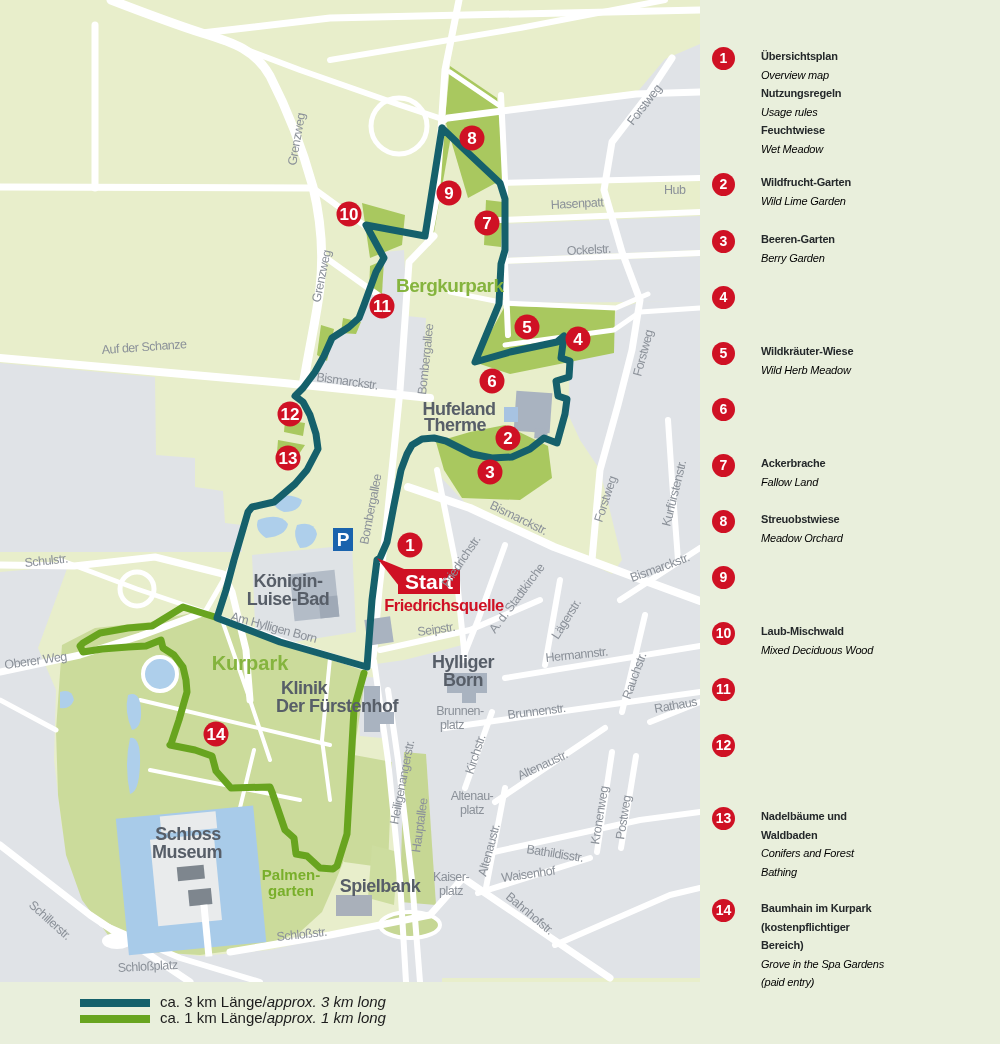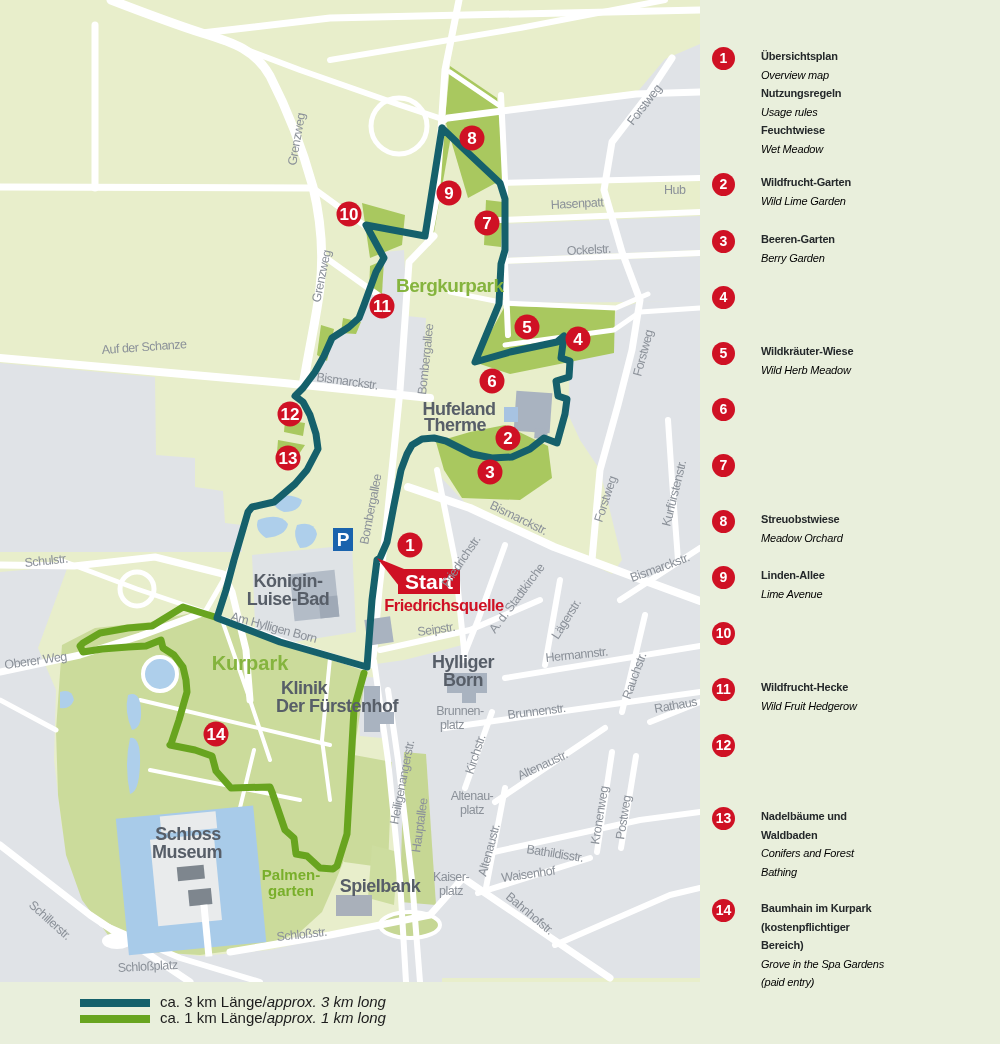--- a/index.html
+++ b/index.html
@@ -428,39 +428,39 @@
         <span class="num">5</span>
         <div class="txt"><b>Wildkräuter-Wiese</b><br><i>Wild Herb Meadow</i></div>
       </div>
 
 <div class="item" style="top:398px">
         <span class="num">6</span>
       </div>
 
 <div class="item" style="top:454px">
         <span class="num">7</span>
+        <div class="txt"><b>Ackerbrache</b><br><i>Fallow Land</i></div>
       </div>
 
 <div class="item" style="top:510px">
         <span class="num">8</span>
         <div class="txt"><b>Streuobstwiese</b><br><i>Meadow Orchard</i></div>
       </div>
 
 <div class="item" style="top:566px">
         <span class="num">9</span>
-        <div class="txt"><b>Linden-Allee</b><br><i>Lime Avenue</i></div>
       </div>
 
 <div class="item" style="top:622px">
         <span class="num">10</span>
+        <div class="txt"><b>Laub-Mischwald</b><br><i>Mixed Deciduous Wood</i></div>
       </div>
 
 <div class="item" style="top:678px">
         <span class="num">11</span>
-        <div class="txt"><b>Wildfrucht-Hecke</b><br><i>Wild Fruit Hedgerow</i></div>
       </div>
 
 <div class="item" style="top:734px">
         <span class="num">12</span>
       </div>
 
 <div class="item" style="top:807px">
         <span class="num">13</span>
         <div class="txt"><b>Nadelbäume und</b><br><b>Waldbaden</b><br><i>Conifers and Forest</i><br><i>Bathing</i></div>
       </div>

